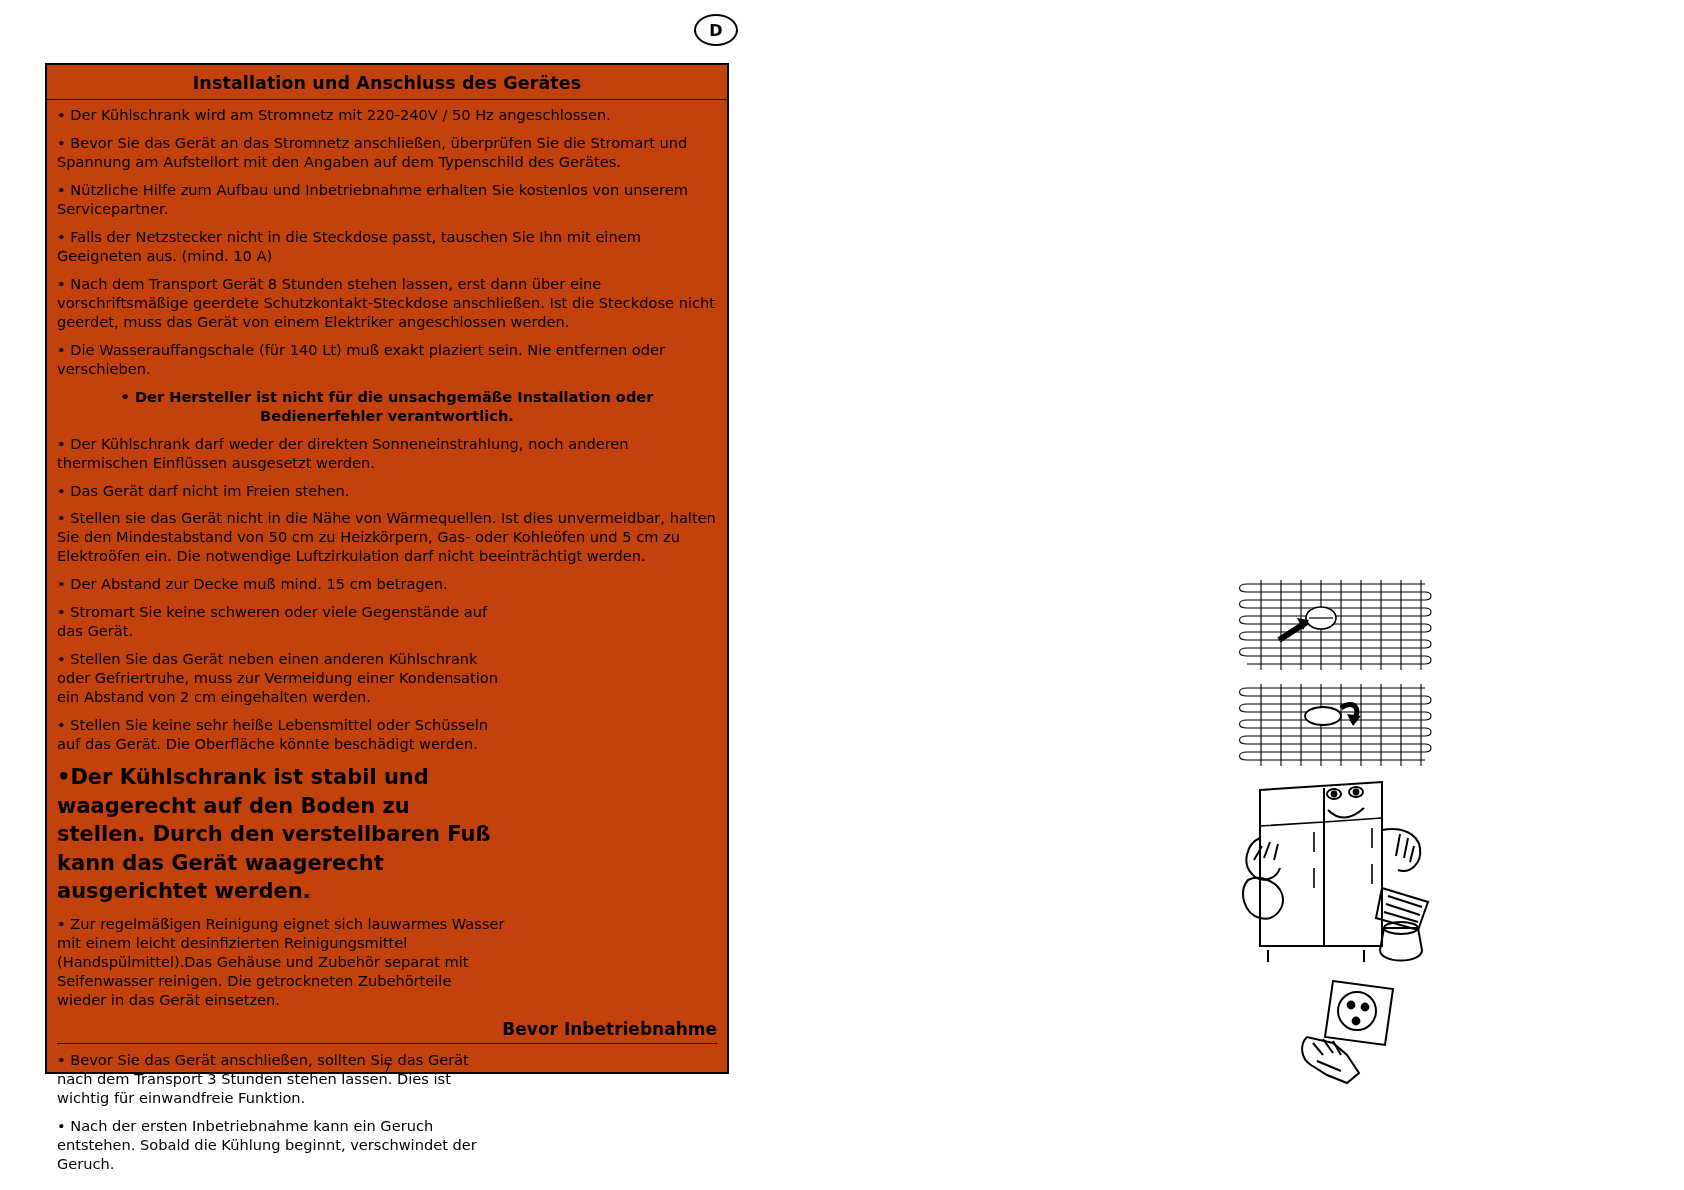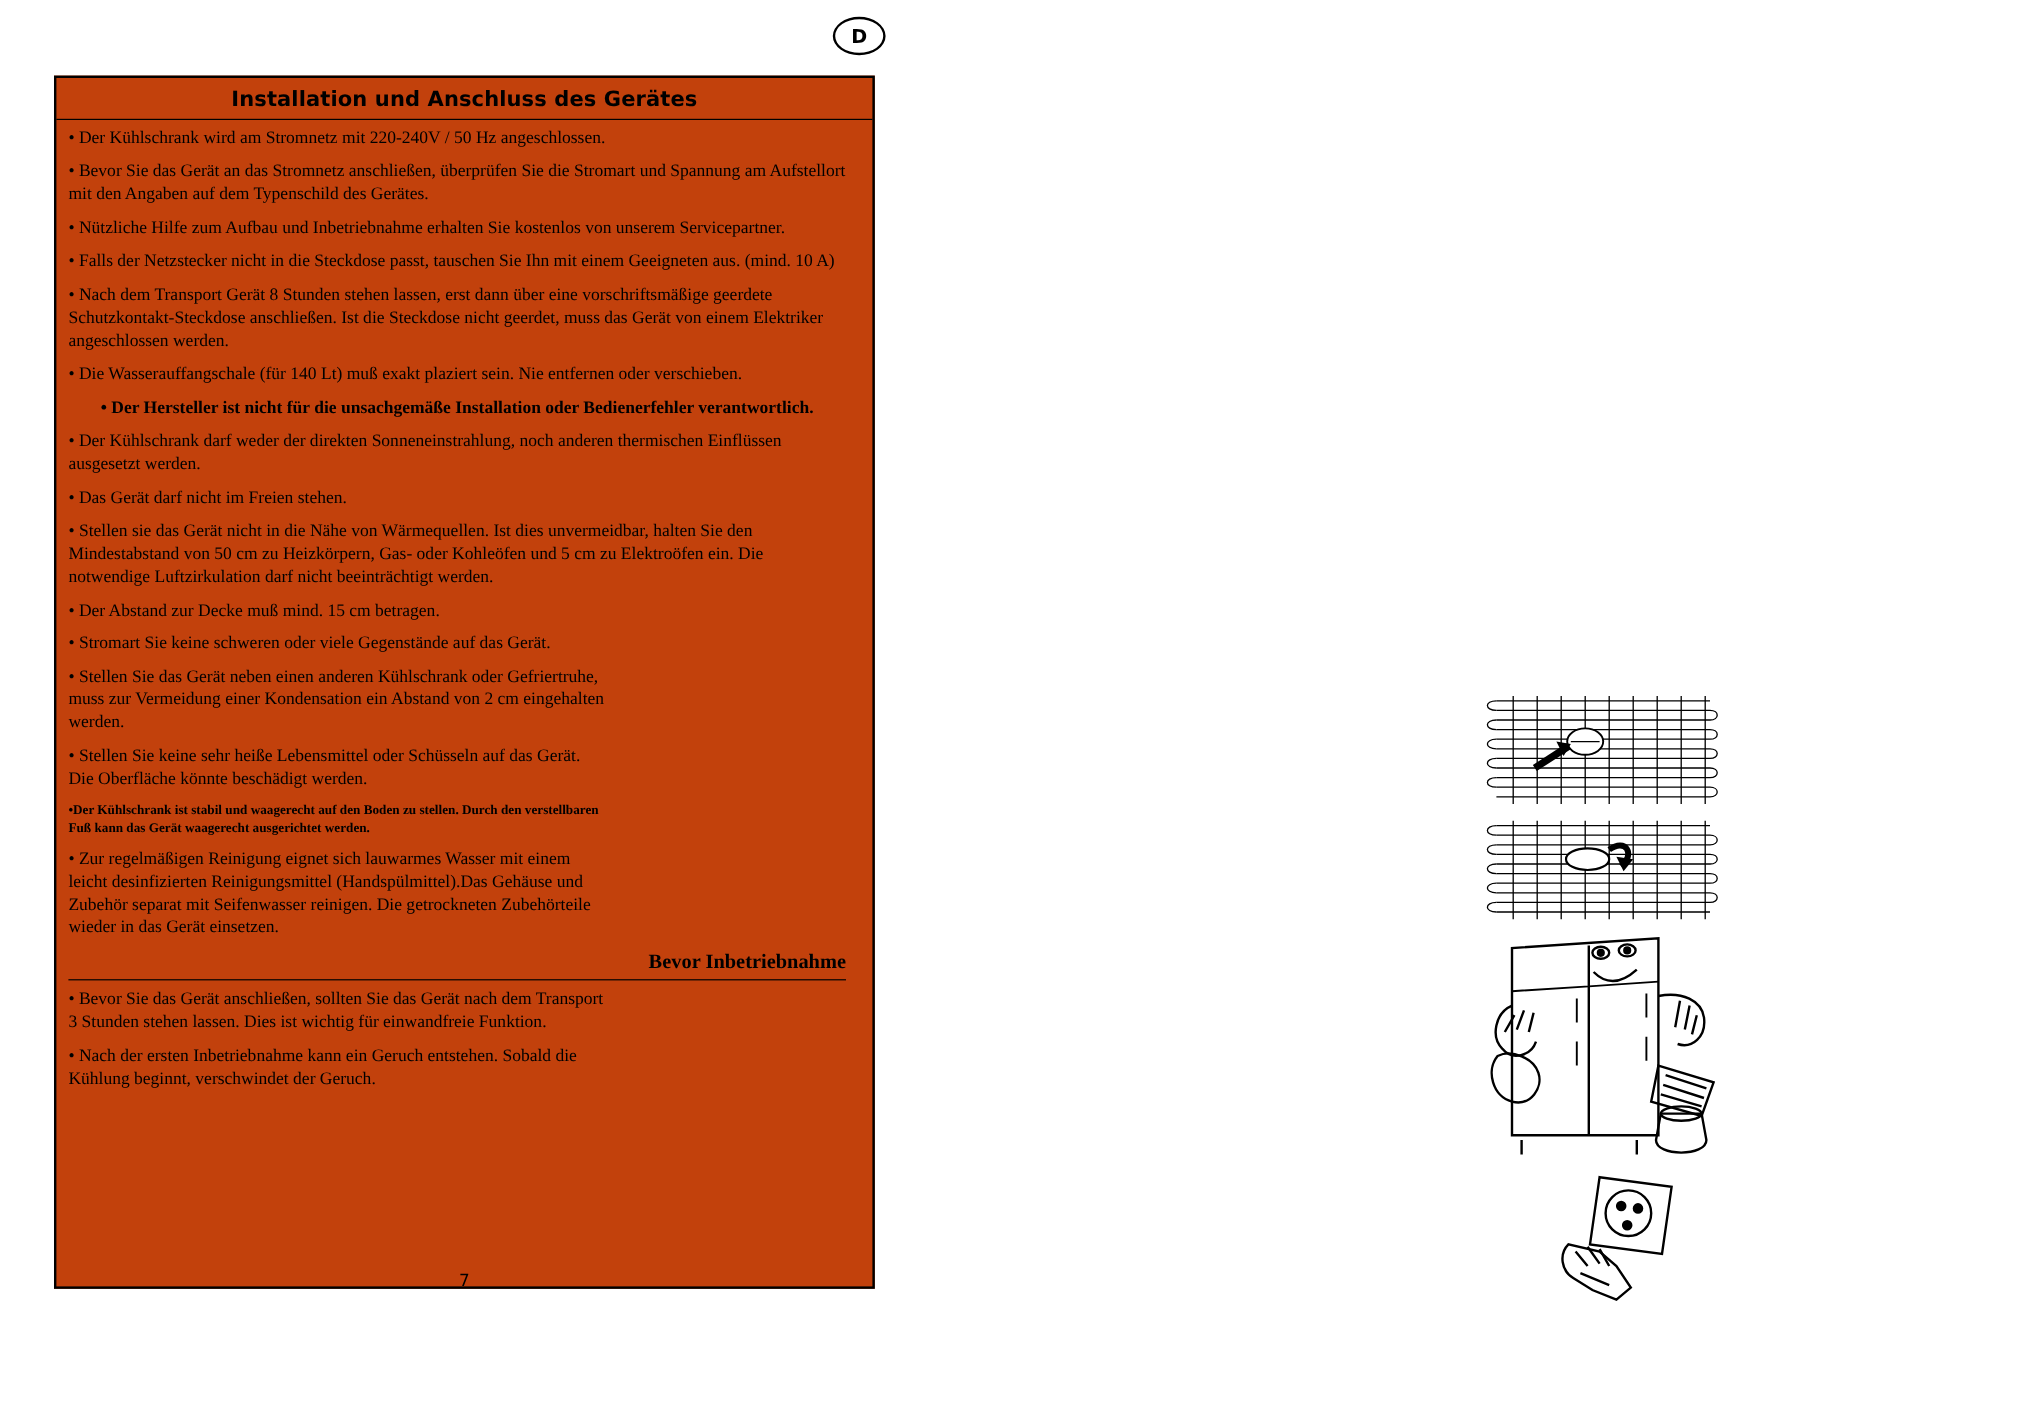--- a/index.html
+++ b/index.html
@@ -56,37 +56,36 @@
     padding: 8px 0 6px 0;
     letter-spacing: 0.1px;
   }
   .title-rule {
     border-bottom: 1.6px solid #000;
     margin: 0;
   }
 
   .content {
     position: relative;
-    padding: 6px 22px 0 10px;
-    font-family: Liberation Serif, serif;
+    padding: 6px 10px 0 10px;
   }
 
   p.bullet {
     margin: 0 0 9px 0;
     font-size: 14.6px;
     line-height: 1.30;
     text-indent: 0;
   }
   p.bold {
     font-weight: bold;
     text-align: center;
   }
   p.bold-large {
     font-weight: bold;
-    font-size: 11px;
+    font-size: 21px;
     line-height: 1.36;
   }
 
   .narrow {
     width: 455px;
   }
   .narrow-2 {
     width: 448px;
   }
 

